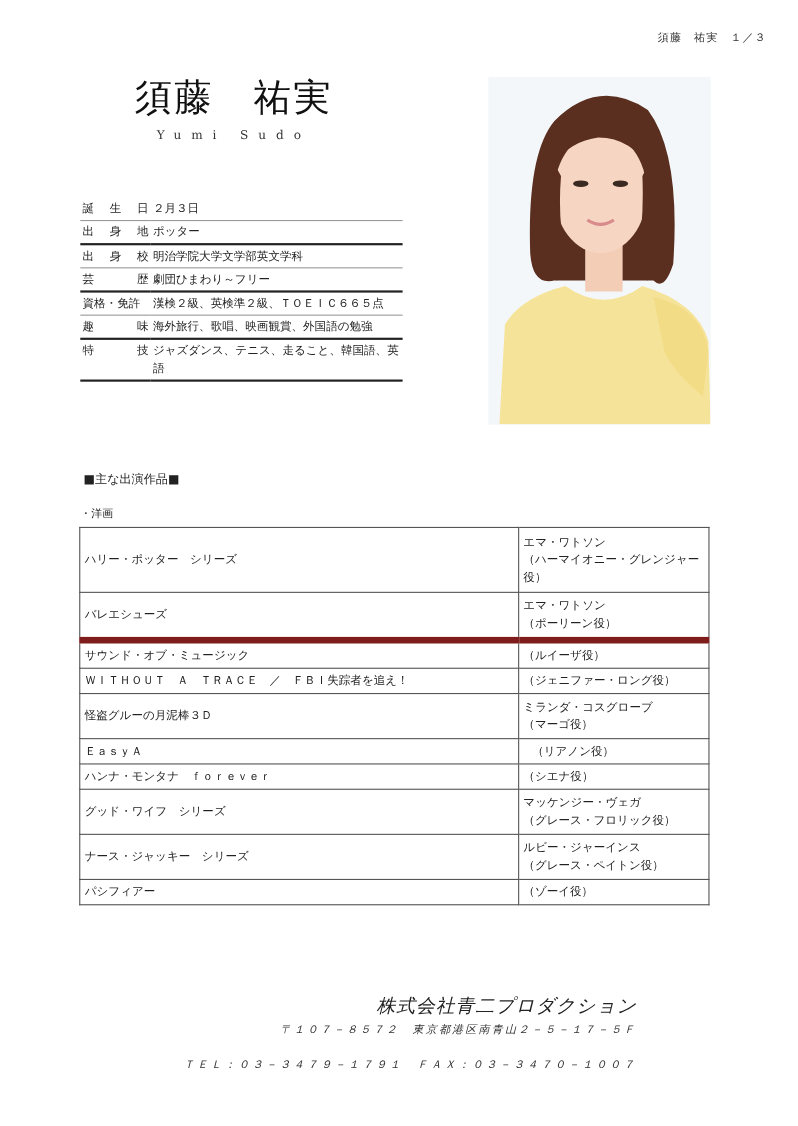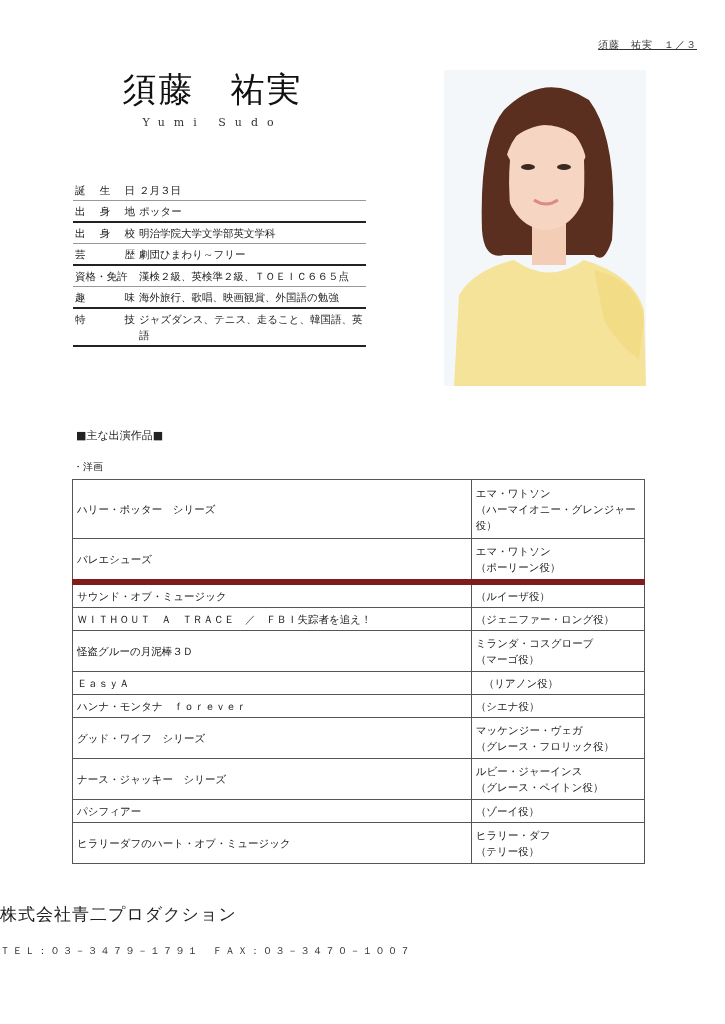--- a/index.html
+++ b/index.html
@@ -2,22 +2,22 @@
 <html><head>
 <meta charset="utf-8">
 <style>
   html, body { margin: 0; padding: 0; background: #ffffff; }
   body {
     width: 725px; height: 1024px; position: relative; overflow: hidden;
     font-family: "DejaVu Serif", "Liberation Serif", serif;
     color: #222;
   }
   .page-header {
-    position: absolute; top: 38px; right: 28px;
-    font-size: 10px; letter-spacing: 1px; color: #333; text-decoration: underline;
+    position: absolute; top: 27px; right: 28px;
+    font-size: 10px; letter-spacing: 1px; color: #333;
   }
   .name-block { position: absolute; left: 100px; top: 68px; width: 225px; text-align: center; }
   .name-jp { font-size: 34px; letter-spacing: 2px; color: #111; line-height: 42px; font-weight: normal; }
   .name-en { font-size: 11px; letter-spacing: 9px; margin-top: 6px; color: #333; }
 
   .profile-table {
     position: absolute; left: 73px; top: 180px; width: 293px;
     border-collapse: collapse; font-size: 10.5px;
   }
   .profile-table td { padding: 2px 2px; vertical-align: top; line-height: 16px; }
@@ -36,21 +36,21 @@
 
   .films {
     position: absolute; left: 72px; top: 479px; width: 573px;
     border-collapse: collapse; font-size: 10.5px;
   }
   .films td { border: 1px solid #555; padding: 3px 4px; line-height: 16px; vertical-align: middle; }
   .films td.title { width: 400px; }
   .films td.role { width: 160px; padding-left: 4px; }
   .films tr.bold-top td { border-top: 6px solid #7f1d1d; }
 
-  .footer { position: absolute; left: 0; width: 579px; top: 903px; text-align: left; }
+  .footer { position: absolute; left: 0; width: 579px; top: 903px; text-align: right; font-style: italic; }
   .company { font-size: 17px; letter-spacing: 1px; color: #222; }
   .address { font-size: 10px; letter-spacing: 2px; margin-top: 3px; color: #333; }
   .tel { font-size: 10px; letter-spacing: 2.5px; margin-top: 18px; color: #333; }
 </style>
 </head>
 <body>
 
 <div class="page-header">須藤　祐実　１／３</div>
 
 <div class="name-block">
@@ -199,24 +199,20 @@
       </tr>
       <tr>
         <td class="title" style="height: 34px;">ナース・ジャッキー　シリーズ</td>
         <td class="role" style="white-space: pre-line;">ルビー・ジャーインス
 （グレース・ペイトン役）</td>
       </tr>
       <tr>
         <td class="title">パシフィアー</td>
         <td class="role" style="white-space: pre-line; margin-left: 36px;">（ゾーイ役）</td>
       </tr>
-      <tr>
-        <td class="title" style="height: 34px;">ヒラリーダフのハート・オブ・ミュージック</td>
-        <td class="role" style="white-space: pre-line;">ヒラリー・ダフ
-（テリー役）</td>
-      </tr>
     </tbody>
 </table>
 
 <div class="footer">
   <div class="company">株式会社青二プロダクション</div>
+  <div class="address">〒１０７－８５７２　東京都港区南青山２－５－１７－５Ｆ</div>
   <div class="tel">ＴＥＬ：０３－３４７９－１７９１　ＦＡＸ：０３－３４７０－１００７</div>
 </div>
 
 </body></html>

